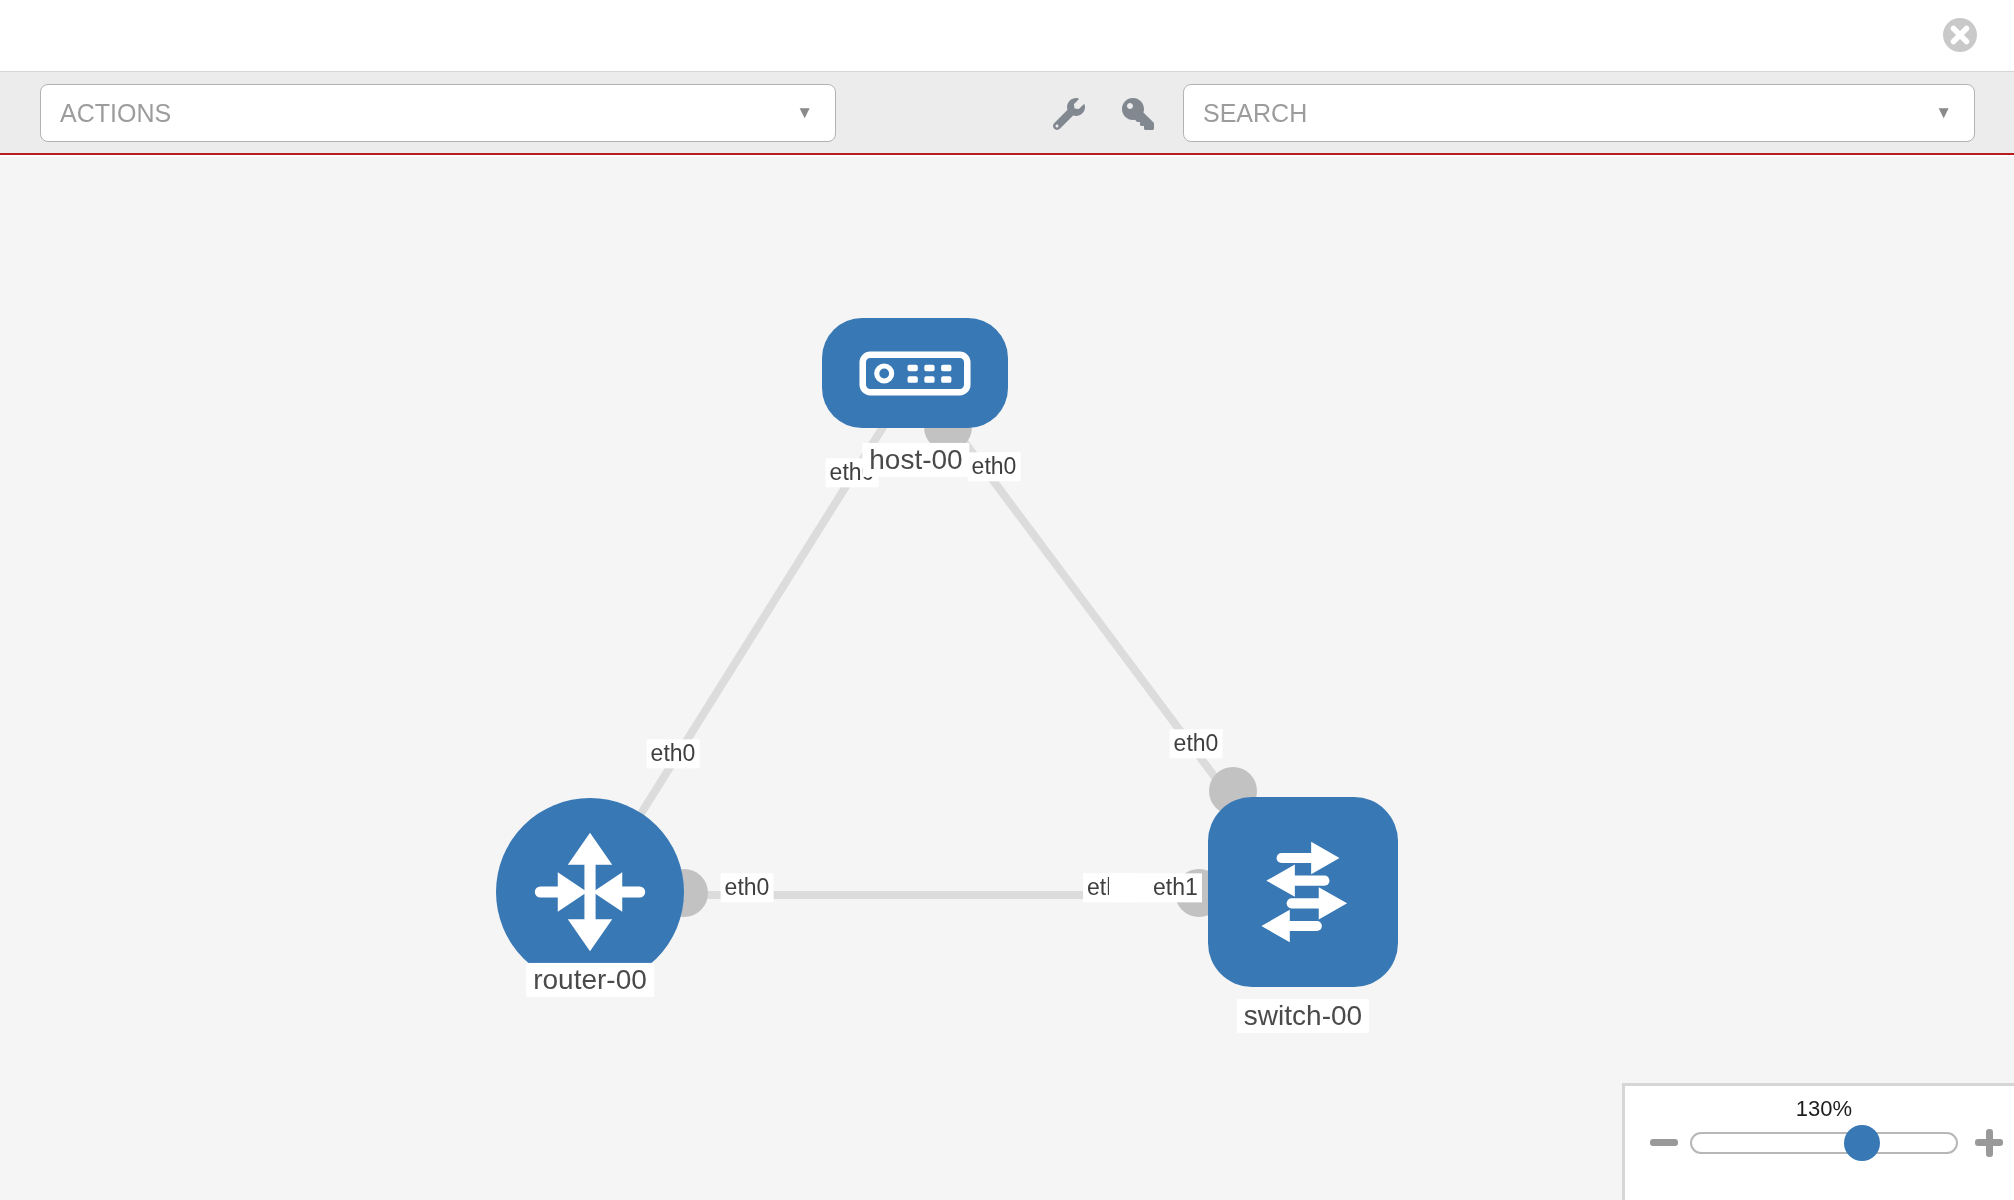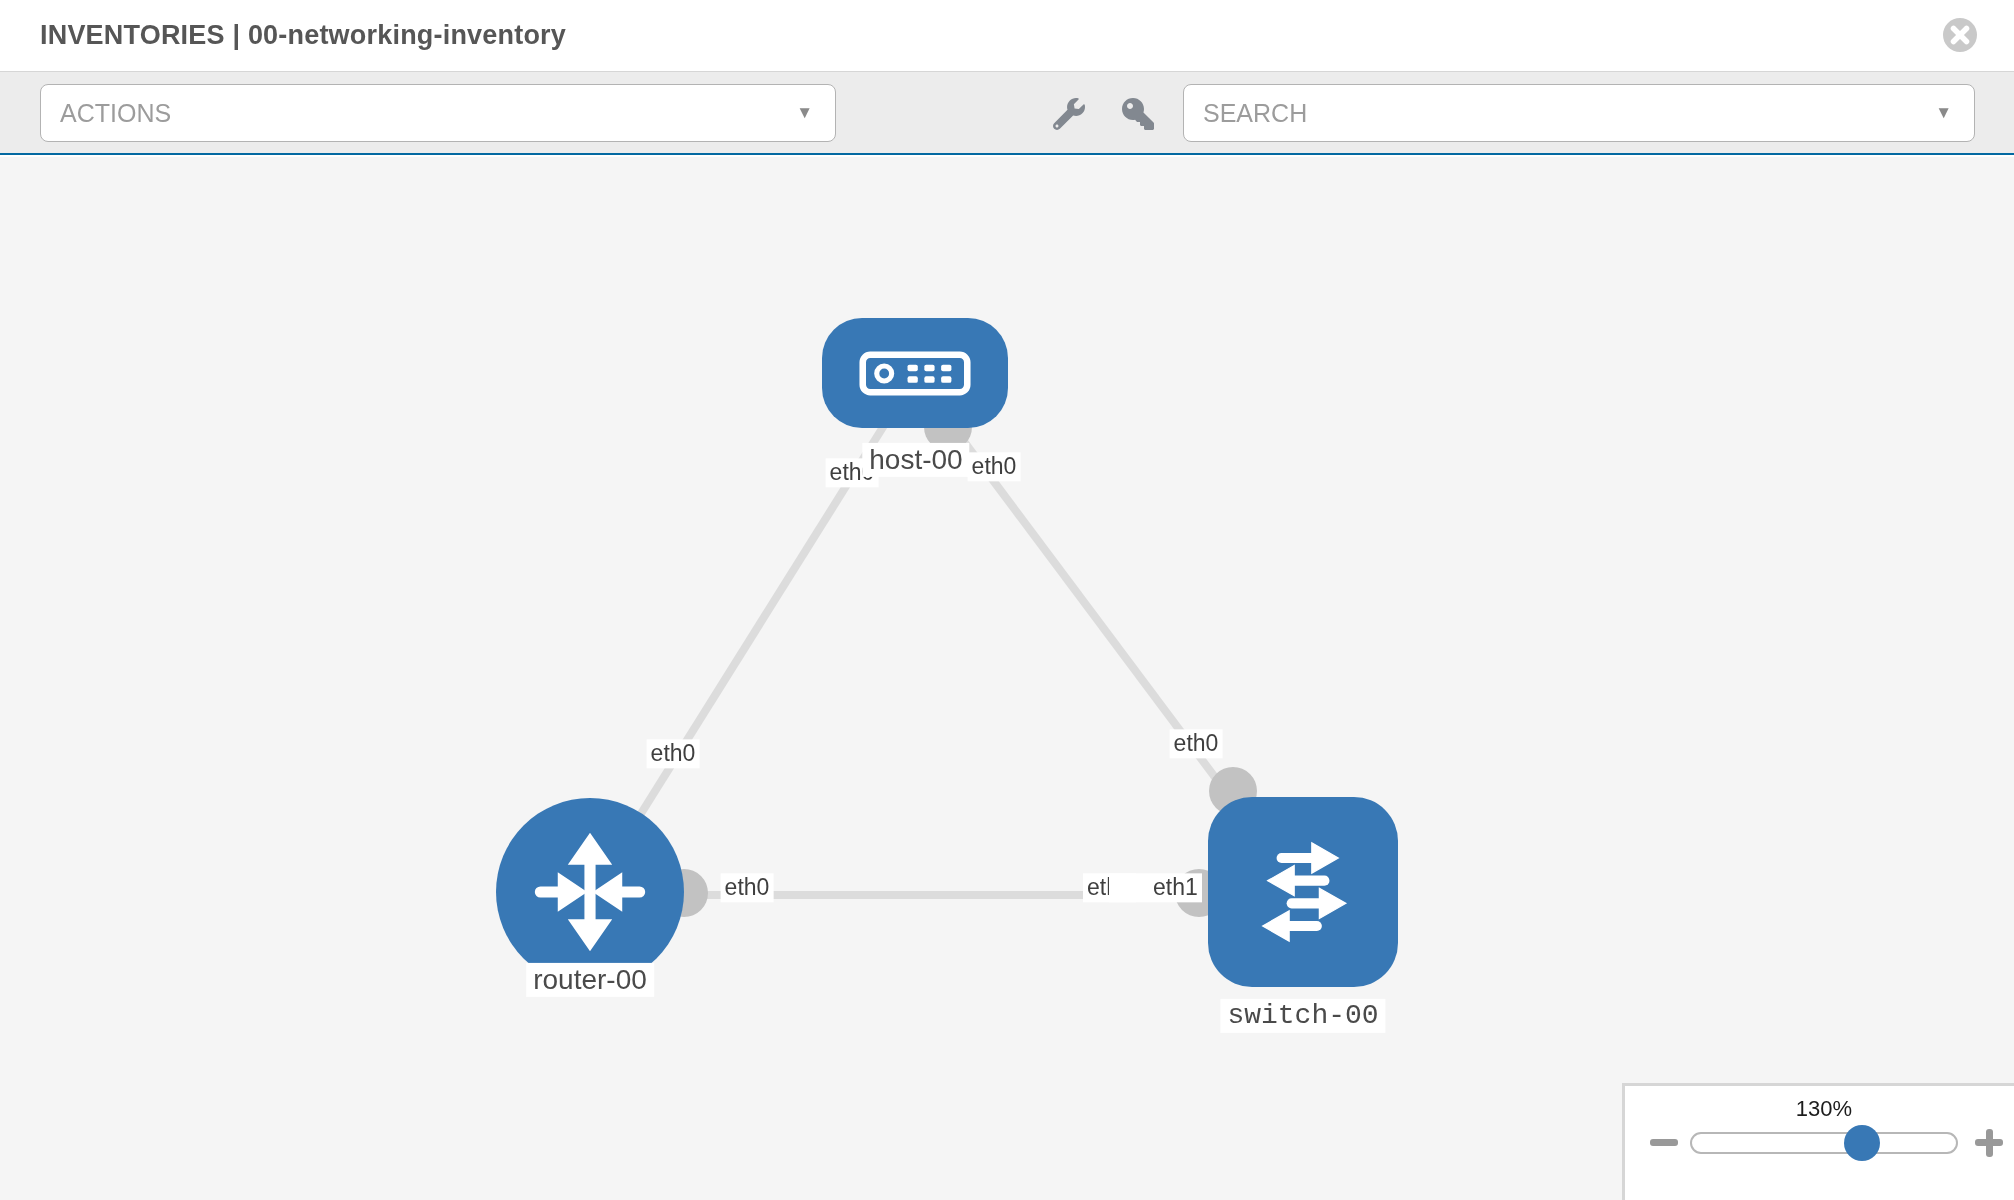--- a/index.html
+++ b/index.html
@@ -9,21 +9,21 @@
 
   
   .header { position:absolute; left:0; top:0; width:2014px; height:71px; background:#fff; }
   .title { position:absolute; left:40px; top:0; height:71px; line-height:71px;
            font-size:27px; font-weight:bold; color:#565656; letter-spacing:.2px; }
   .close-btn { position:absolute; right:36px; top:17px; width:36px; height:36px; border:none;
                background:transparent; cursor:pointer; }
 
   
   .toolbar { position:absolute; left:0; top:71px; width:2014px; height:84px; background:#ececec;
-             border-top:1px solid #d6d6d6; border-bottom:2px solid #0369a1; }
+             border-top:1px solid #d6d6d6; border-bottom:2px solid #b91c1c; }
   .select { position:absolute; top:12px; height:58px; background:#fff; border:1px solid #b3b3b3;
             border-radius:8px; cursor:pointer; }
   .select .ph { position:absolute; left:19px; top:0; line-height:56px; font-size:25px; color:#9c9c9c; }
   .select .caret { position:absolute; right:22px; top:0; line-height:56px; font-size:17px; color:#8a8a8a; }
   .select.actions { left:40px; width:796px; }
   .select.search  { left:1183px; width:792px; }
   .tool-ico { position:absolute; top:24px; width:38px; height:38px; border:none; background:transparent;
               cursor:pointer; }
   .tool-ico svg { width:32px; height:32px; fill:#828890; }
   .tool-ico.wrench { left:1050px; }
@@ -61,21 +61,20 @@
                 border:2px solid #b7b7b7; border-radius:12px; cursor:pointer; }
   .zoom-thumb { position:absolute; left:219px; top:39px; width:36px; height:36px; border-radius:50%;
                 background:#3878b5; cursor:grab; z-index:7; }
 </style>
 </head>
 <body>
 
 <div class="app">
 
   <div class="header">
-    <div class="title">INVENTORIES | 00-networking-inventory</div>
     <button class="close-btn">
       <span>
         <svg width="36" height="36" viewBox="0 0 36 36">
           <circle cx="18" cy="18" r="17" fill="#c9c9c9"></circle>
           <line x1="11.5" y1="11.5" x2="24.5" y2="24.5" stroke="#fff" stroke-width="5.5" stroke-linecap="round"></line>
           <line x1="24.5" y1="11.5" x2="11.5" y2="24.5" stroke="#fff" stroke-width="5.5" stroke-linecap="round"></line>
         </svg>
       </span>
     </button>
   </div>
@@ -173,21 +172,21 @@
     <div class="iflabel" style="left:852px;  top:316px;">eth0</div>
     <div class="iflabel" style="left:994px;  top:310px;">eth0</div>
     <div class="iflabel" style="left:673px;  top:597px;">eth0</div>
     <div class="iflabel" style="left:1196px; top:587px;">eth0</div>
     <div class="iflabel" style="left:747px;  top:731px;">eth0</div>
     <div class="iflabel edge" style="left:1083px; top:731px;">eth0</div>
     <div class="iflabel edge" style="left:1109px; top:731px;padding-left:44px;">eth1</div>
 
     <div class="nodelabel" style="left:916px;  top:303px;">host-00</div>
     <div class="nodelabel" style="left:590px;  top:814px;margin-top:9px;">router-00</div>
-    <div class="nodelabel" style="left:1303px; top:859px;font-family:Liberation Mono, monospace;">switch-00</div>
+    <div class="nodelabel" style="left:1303px; top:859px;">switch-00</div>
 
     <div class="zoom-panel">
       <div class="zoom-level">130%</div>
       <button class="zoom-btn minus">
         <span class="hbar"></span>
       </button>
       <div class="zoom-track"></div>
       <div class="zoom-thumb"></div>
       <button class="zoom-btn plus">
         <span class="hbar"></span>

